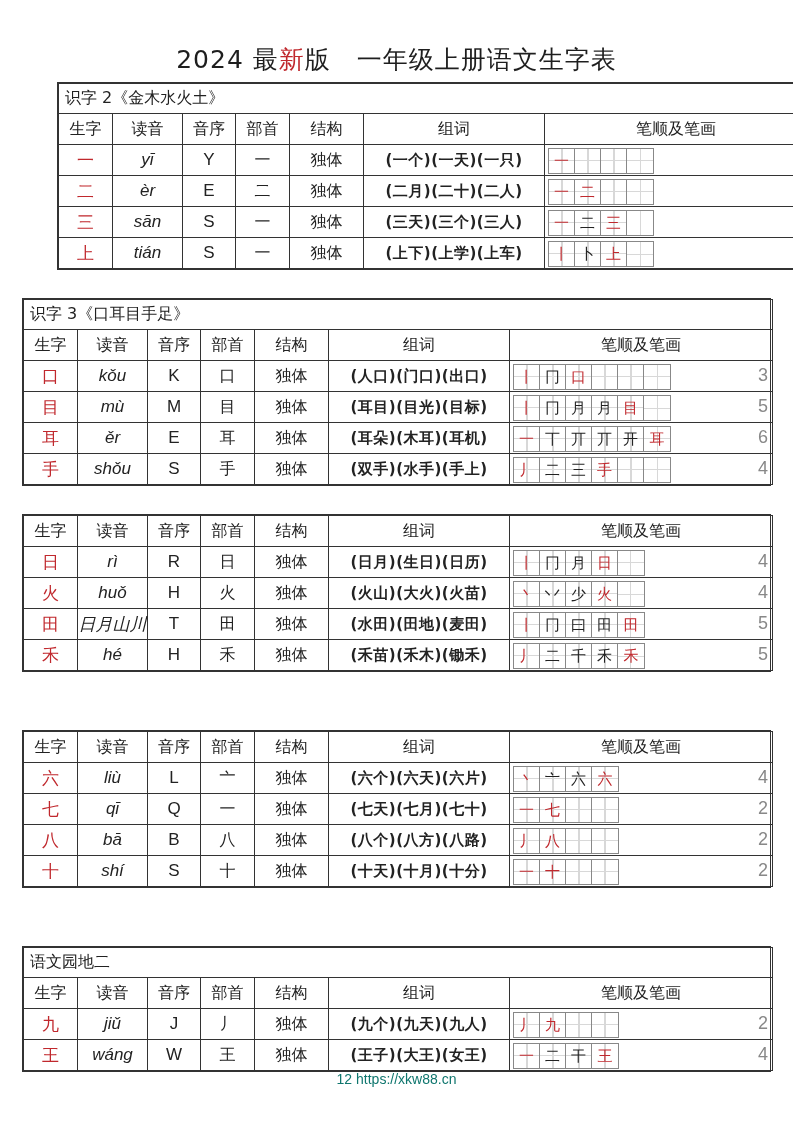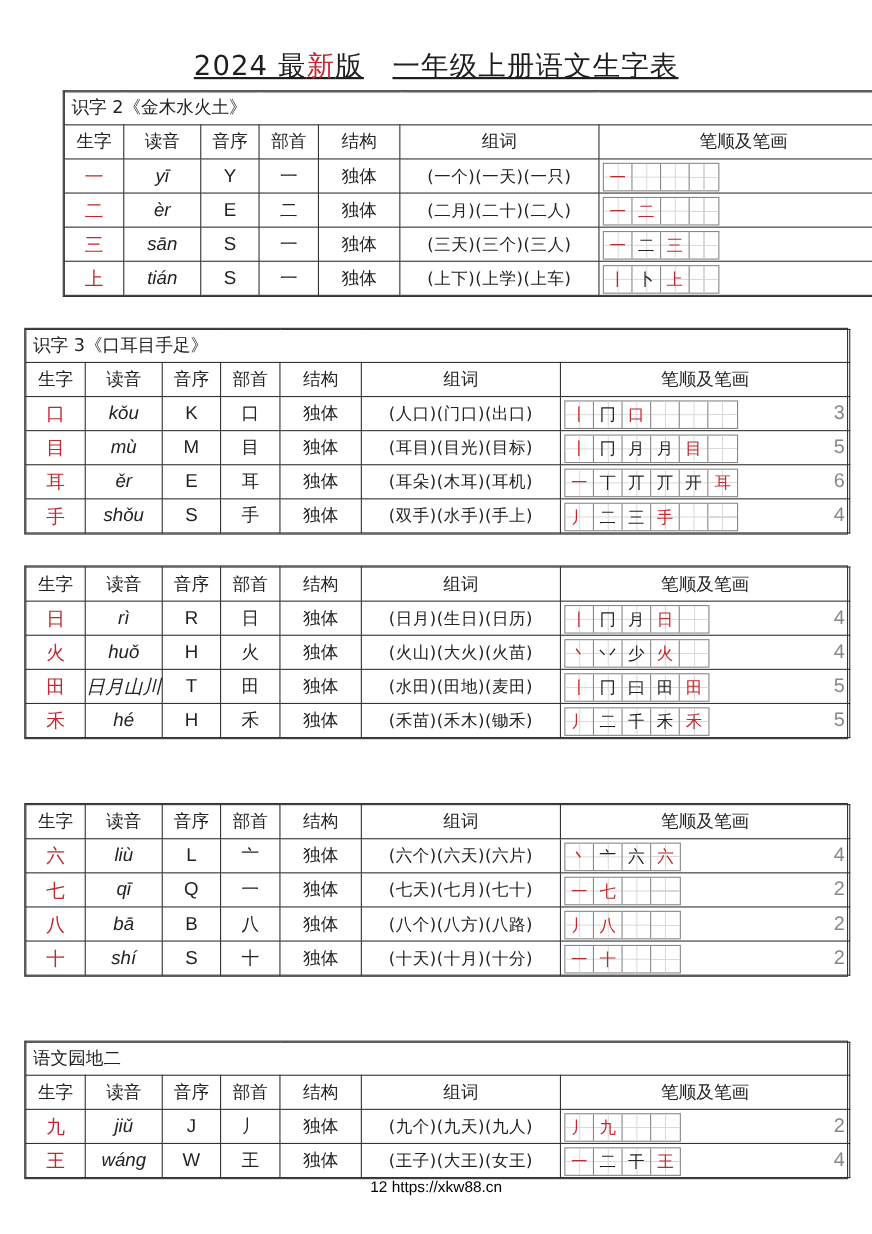--- a/index.html
+++ b/index.html
@@ -1,52 +1,52 @@
 <!DOCTYPE html>
 <html><head>
 <meta charset="utf-8">
 <style>
   * { box-sizing: border-box; margin: 0; padding: 0; }
   html, body { width: 793px; height: 1122px; background: #ffffff; overflow: hidden; }
   body { position: relative; font-family: "DejaVu Sans", "Liberation Sans", sans-serif; color: #222; }
   .title {
     position: absolute; left: 0; top: 44px; width: 793px; text-align: center;
-    font-size: 25px; line-height: 32px; color: #1e1e1e; letter-spacing: 1px; text-decoration: underline;
+    font-size: 25px; line-height: 32px; color: #1e1e1e; letter-spacing: 1px;
   }
   .title .accent { color: #c0282d; }
   .title .gap { display: inline-block; width: 26px; }
   .section {
     position: absolute; left: 22px; width: 749px;
     border: 1.5px solid #333; border-collapse: collapse;
   }
   table { border-collapse: collapse; width: 749px; table-layout: fixed; }
   td, th { border: 1.5px solid #333; height: 31px; padding: 0; font-weight: normal;
            font-size: 16px; text-align: center; vertical-align: middle; color: #222; }
   td.sec-title { text-align: left; padding-left: 6px; font-size: 16px; height: 30px; }
   .c1 { width: 54px; } .c2 { width: 70px; } .c3 { width: 53px; } .c4 { width: 54px; }
   .c5 { width: 74px; } .c6 { width: 181px; } .c7 { width: 263px; }
   td.char { color: #c0282d; font-size: 17px; }
   td.pinyin { font-family: "Liberation Sans", sans-serif; font-size: 17px; font-style: italic; }
   td.initial { font-family: "Liberation Sans", sans-serif; font-size: 17px; }
-  td.words { font-size: 15px; letter-spacing: 0.5px; }
+  td.words { font-size: 15px; letter-spacing: 0.5px; font-weight: bold; }
   td.strokes { position: relative; text-align: left; }
   .grid { position: absolute; left: 3px; top: 3px; display: flex; border: 1px solid #888; }
   .cell {
     width: 26px; height: 24px; position: relative; border-right: 1px solid #888;
     display: flex; align-items: center; justify-content: center; font-size: 15px; color: #222;
     background:
       linear-gradient(to right, transparent 12.5px, #d8d8d8 12.5px, #d8d8d8 13.5px, transparent 13.5px),
       linear-gradient(to bottom, transparent 11.5px, #d8d8d8 11.5px, #d8d8d8 12.5px, transparent 12.5px);
   }
   .cell:last-child { border-right: none; }
   .cell.red { color: #c0282d; }
   .count { position: absolute; right: 4px; top: 0; line-height: 29px; font-family: "Liberation Sans", sans-serif;
            font-size: 18px; color: #888; }
   .footer { position: absolute; left: 0; top: 1071px; width: 793px; text-align: center;
-            font-family: "Liberation Sans", sans-serif; font-size: 14px; color: #000000; }
+            font-family: "Liberation Sans", sans-serif; font-size: 14px; color: #0f766e; }
 </style>
 </head>
 <body>
 
 <div class="title">
   <span>2024 最</span><span class="accent">新</span><span>版</span><span class="gap"></span><span>一年级上册语文生字表</span>
 </div>
 
 <div id="sections">
     <div class="section" style="top: 82px; margin-left: 35px;">

